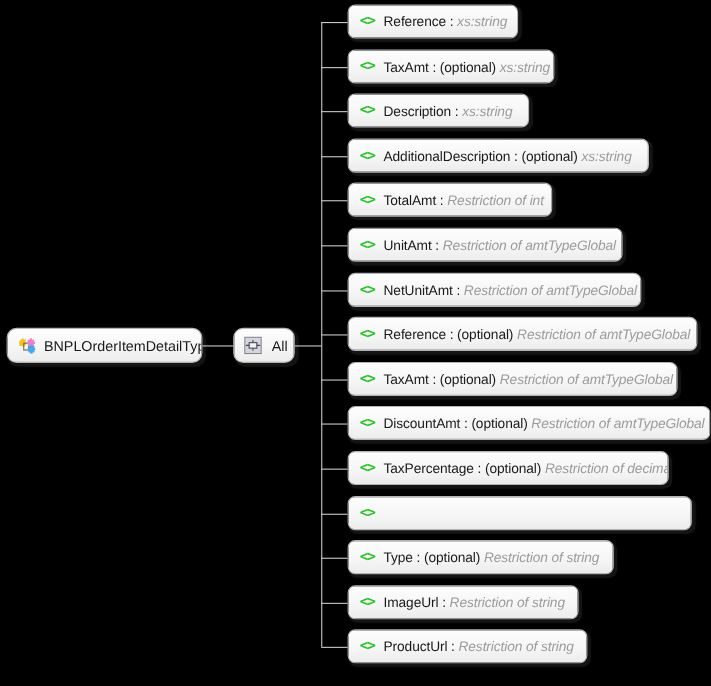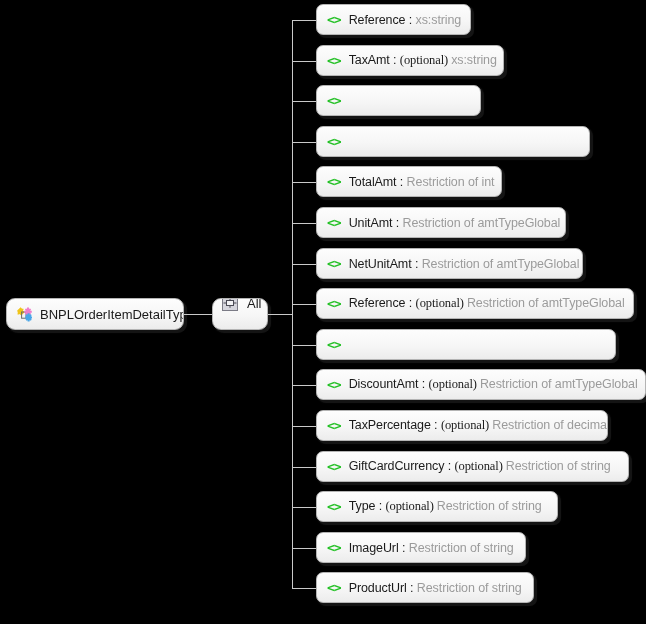--- a/index.html
+++ b/index.html
@@ -51,46 +51,45 @@
   }
   .node-root .label {
     font-size: 13px;
     color: #1a1a1a;
     margin-left: 7px;
   }
 
   
   .node-compositor {
     border-radius: 9px;
-    padding: 0 14px 18px 9px;
+    padding: 0 14px 0 9px;
     height: 32px;
-    align-items: flex-end;
   }
   .node-compositor .label {
     font-size: 13px;
     color: #1a1a1a;
     margin-left: 9px;
   }
 
   
   .node-element {
     height: 31px;
     padding: 0 11px 0 10px;
   }
   .node-element .txt {
     font-size: 12.5px;
     color: #1a1a1a;
     margin-left: 8px;
     letter-spacing: -0.1px;
   }
   .node-element .occ {
     color: #1a1a1a;
-    font-family: Liberation Serif, serif;
   }
   .node-element .type {
+    font-style: italic;
     color: #9b9b9b;
   }
 
   
   .icon {
     flex: 0 0 auto;
     display: inline-block;
     line-height: 0;
   }
   .icon-code {
@@ -146,24 +145,26 @@
         <span class="txt"><span>Reference</span><span> : </span><span class="type">xs:string</span></span>
       </div>
       <div class="stub" style="left: 292px; top: 61px; width: 24px;"></div>
       <div class="node node-element" style="left: 316px; top: 45px; width: 188px; height: 31px;">
         <span class="icon icon-code">&lt;&gt;</span>
         <span class="txt"><span>TaxAmt</span><span> : </span><span class="occ">(optional) </span><span class="type">xs:string</span></span>
       </div>
       <div class="stub" style="left: 292px; top: 101px; width: 24px;"></div>
       <div class="node node-element" style="left: 316px; top: 85px; width: 165px; height: 31px;">
         <span class="icon icon-code">&lt;&gt;</span>
+        <span class="txt"><span>Description</span><span> : </span><span class="type">xs:string</span></span>
       </div>
       <div class="stub" style="left: 292px; top: 142px; width: 24px;"></div>
       <div class="node node-element" style="left: 316px; top: 126px; width: 274px; height: 31px;">
         <span class="icon icon-code">&lt;&gt;</span>
+        <span class="txt"><span>AdditionalDescription</span><span> : </span><span class="occ">(optional) </span><span class="type">xs:string</span></span>
       </div>
       <div class="stub" style="left: 292px; top: 182px; width: 24px;"></div>
       <div class="node node-element" style="left: 316px; top: 166px; width: 186px; height: 31px;">
         <span class="icon icon-code">&lt;&gt;</span>
         <span class="txt"><span>TotalAmt</span><span> : </span><span class="type">Restriction of int</span></span>
       </div>
       <div class="stub" style="left: 292px; top: 223px; width: 24px;"></div>
       <div class="node node-element" style="left: 316px; top: 207px; width: 250px; height: 31px;">
         <span class="icon icon-code">&lt;&gt;</span>
         <span class="txt"><span>UnitAmt</span><span> : </span><span class="type">Restriction of amtTypeGlobal</span></span>
@@ -174,35 +175,35 @@
         <span class="txt"><span>NetUnitAmt</span><span> : </span><span class="type">Restriction of  amtTypeGlobal</span></span>
       </div>
       <div class="stub" style="left: 292px; top: 304px; width: 24px;"></div>
       <div class="node node-element" style="left: 316px; top: 288px; width: 318px; height: 31px;">
         <span class="icon icon-code">&lt;&gt;</span>
         <span class="txt"><span>Reference</span><span> : </span><span class="occ">(optional) </span><span class="type">Restriction of amtTypeGlobal</span></span>
       </div>
       <div class="stub" style="left: 292px; top: 345px; width: 24px;"></div>
       <div class="node node-element" style="left: 316px; top: 329px; width: 300px; height: 31px;">
         <span class="icon icon-code">&lt;&gt;</span>
+        <span class="txt"><span>TaxAmt</span><span> : </span><span class="occ">(optional) </span><span class="type">Restriction of amtTypeGlobal</span></span>
       </div>
       <div class="stub" style="left: 292px; top: 385px; width: 24px;"></div>
       <div class="node node-element" style="left: 316px; top: 369px; width: 330px; height: 31px;">
         <span class="icon icon-code">&lt;&gt;</span>
         <span class="txt"><span>DiscountAmt</span><span> : </span><span class="occ">(optional) </span><span class="type">Restriction of amtTypeGlobal</span></span>
       </div>
       <div class="stub" style="left: 292px; top: 426px; width: 24px;"></div>
       <div class="node node-element" style="left: 316px; top: 410px; width: 292px; height: 31px;">
         <span class="icon icon-code">&lt;&gt;</span>
         <span class="txt"><span>TaxPercentage</span><span> : </span><span class="occ">(optional) </span><span class="type">Restriction of decimal</span></span>
       </div>
       <div class="stub" style="left: 292px; top: 467px; width: 24px;"></div>
       <div class="node node-element" style="left: 316px; top: 451px; width: 313px; height: 31px;">
         <span class="icon icon-code">&lt;&gt;</span>
-        <span class="txt"><span>GiftCardCurrency</span><span> : </span><span class="occ">(optional) </span><span class="type">Restriction of string</span></span>
       </div>
       <div class="stub" style="left: 292px; top: 507px; width: 24px;"></div>
       <div class="node node-element" style="left: 316px; top: 491px; width: 242px; height: 31px;">
         <span class="icon icon-code">&lt;&gt;</span>
         <span class="txt"><span>Type</span><span> : </span><span class="occ">(optional) </span><span class="type">Restriction of string</span></span>
       </div>
       <div class="stub" style="left: 292px; top: 548px; width: 24px;"></div>
       <div class="node node-element" style="left: 316px; top: 532px; width: 210px; height: 31px;">
         <span class="icon icon-code">&lt;&gt;</span>
         <span class="txt"><span>ImageUrl</span><span> : </span><span class="type">Restriction of string</span></span>

